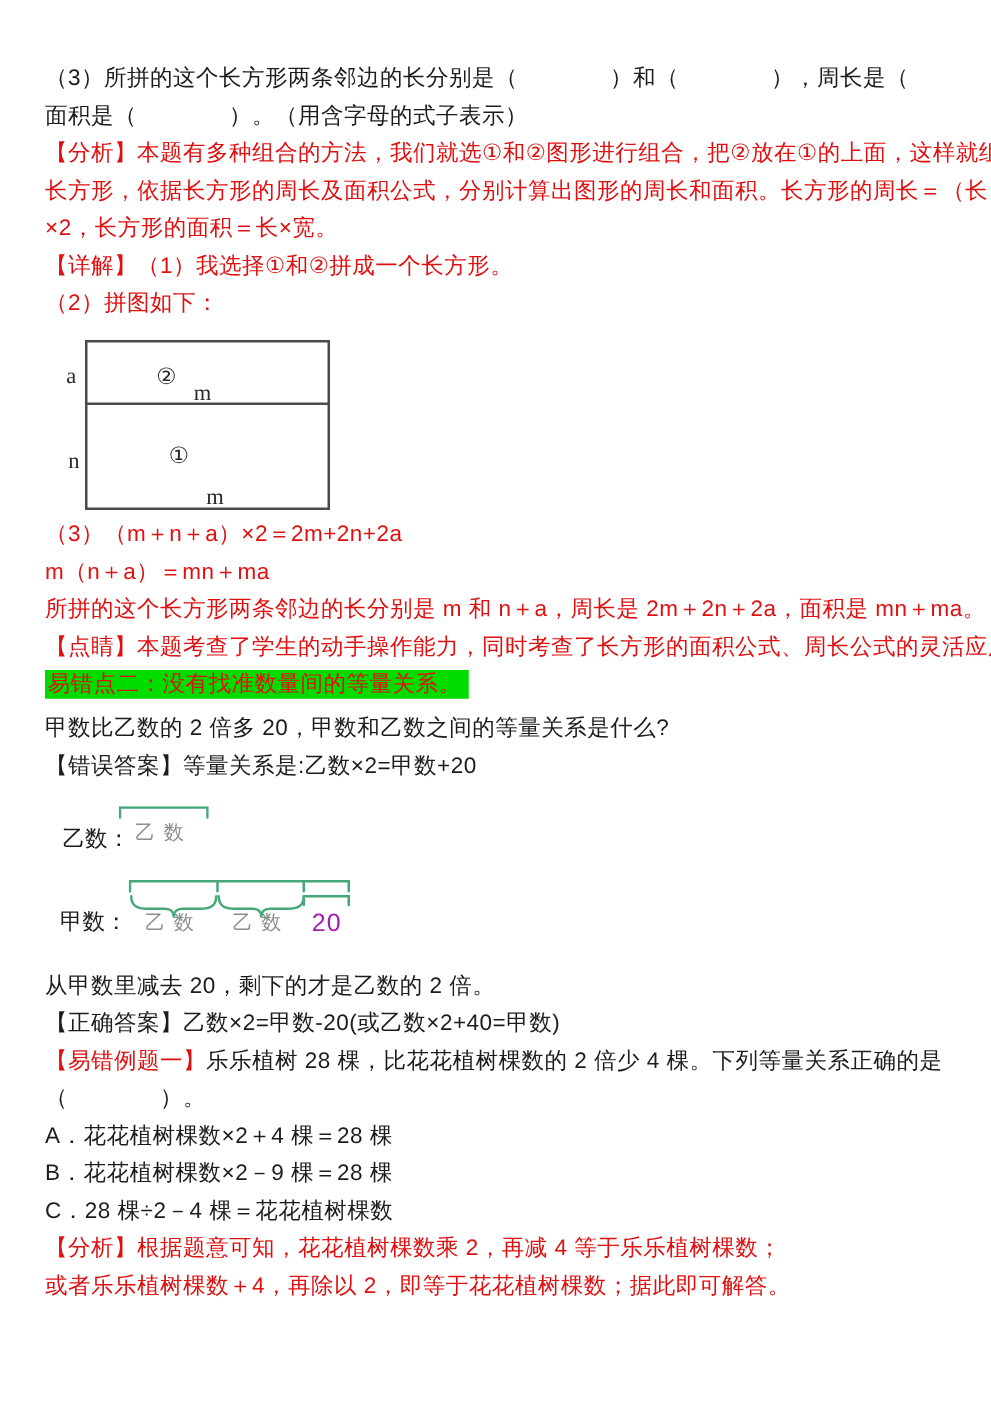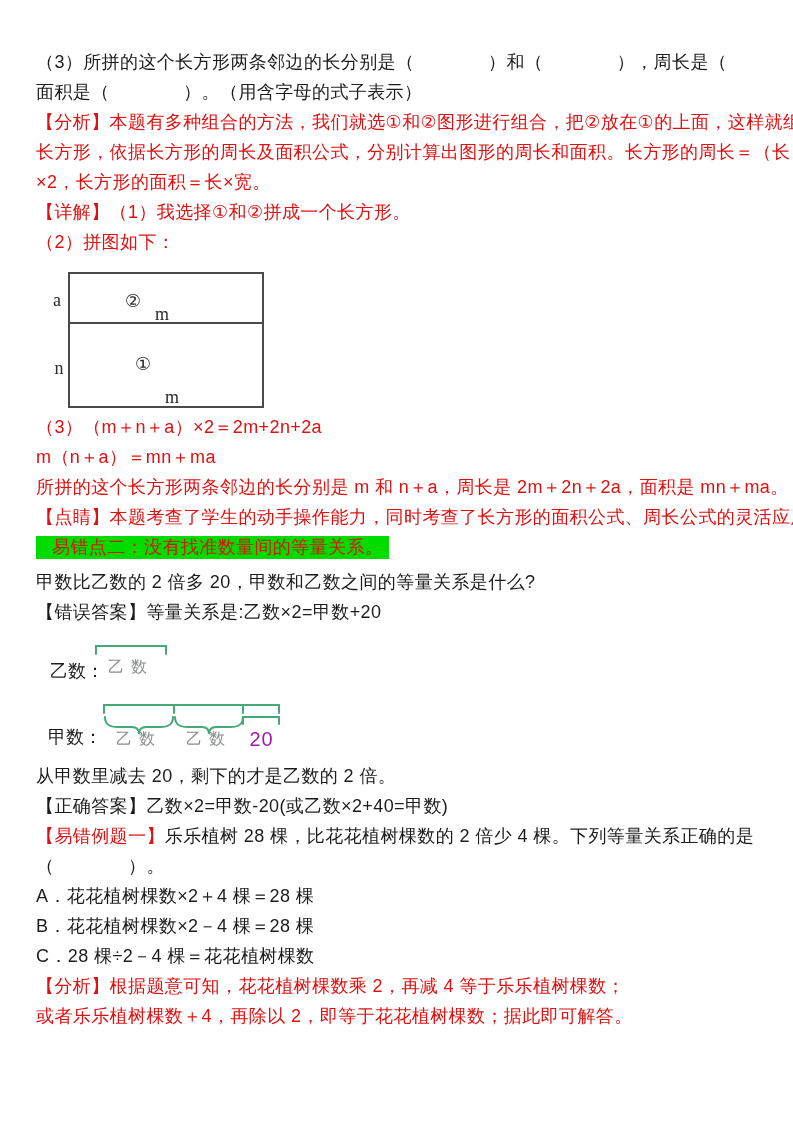--- a/index.html
+++ b/index.html
@@ -9,36 +9,36 @@
     background:#ffffff;
     overflow:hidden;
     font-family:"Liberation Sans","DejaVu Sans",sans-serif;
     font-size:18px;
     line-height:30px;
     color:#1c1c1c;
   }
   .content{padding:47px 26px 0 36px;}
   .ln{margin:0;white-space:pre;letter-spacing:0.4px;}
   .red{color:#e01010;}
-  .hl{background:#00dc00;padding:1px 6px 2px 16px;}
+  .hl{background:#00dc00;padding:1px 6px 2px 2px;}
   .after-hl{margin-bottom:5px;}
 
   
   .d1{position:relative;height:150px;margin-top:5px;}
   .rect-outline{position:absolute;left:32px;top:10px;width:196px;height:136px;
     border:2px solid #4a4a4a;box-sizing:border-box;}
   .rect-divider{position:absolute;left:32px;top:60px;width:196px;height:0;
     border-top:2px solid #4a4a4a;}
   .dlab{position:absolute;transform:translate(-50%,-50%);line-height:1;
     font-family:"Liberation Serif","DejaVu Sans",serif;font-size:18px;color:#2a2a2a;}
 
   
   .d2{position:relative;height:45px;margin-top:13px;}
   .d3{position:relative;height:57px;margin-top:13px;}
-  .after-d3{margin-top:6px;}
+  .after-d3{margin-top:18px;}
   .bar-label{position:absolute;line-height:1;font-size:18px;color:#1c1c1c;white-space:pre;}
   .bar-part{position:absolute;line-height:1;text-align:center;color:#8a8f8a;
     font-size:16px;letter-spacing:7px;
     font-family:Liberation Sans, sans-serif;}
   .bar-part.twenty{letter-spacing:1px;color:#a21caf;font-size:20px;}
   .gsvg{position:absolute;}
   .gsvg path{stroke:#44a878;stroke-width:2;fill:none;stroke-linecap:round;}
 </style>
 </head>
 <body>
@@ -104,20 +104,20 @@
       <span class="bar-part twenty" style="left:206px;top:31px;width:39px">20</span>
     </div>
 
     <p class="ln after-d3">从甲数里减去 20，剩下的才是乙数的 2 倍。</p>
     <p class="ln">【正确答案】乙数×2=甲数-20(或乙数×2+40=甲数)</p>
 
     <p class="ln"><span class="red">【易错例题一】</span><span>乐乐植树 28 棵，比花花植树棵数的 2 倍少 4 棵。下列等量关系正确的是</span></p>
     <p class="ln">（　　　　）。</p>
 
     <p class="ln">A．花花植树棵数×2＋4 棵＝28 棵</p>
-    <p class="ln">B．花花植树棵数×2－4 棵＝28 棵</p>
+    <p class="ln">B．花花植树棵数×2－9 棵＝28 棵</p>
     <p class="ln">C．28 棵÷2－4 棵＝花花植树棵数</p>
 
     <p class="ln red">【分析】根据题意可知，花花植树棵数乘 2，再减 4 等于乐乐植树棵数；</p>
     <p class="ln red">或者乐乐植树棵数＋4，再除以 2，即等于花花植树棵数；据此即可解答。</p>
 
   </div>
 </div>
 
 </body></html>

